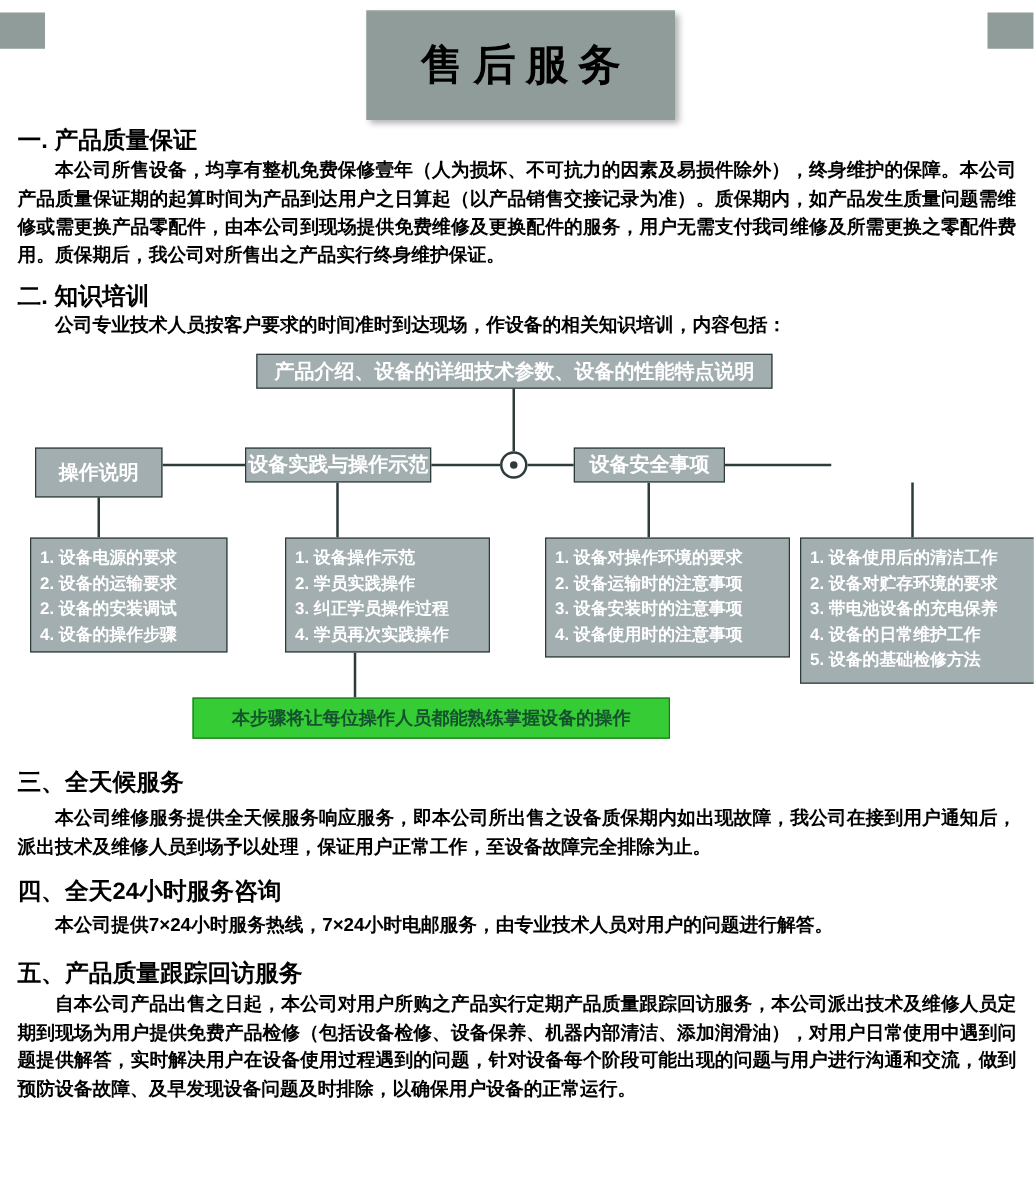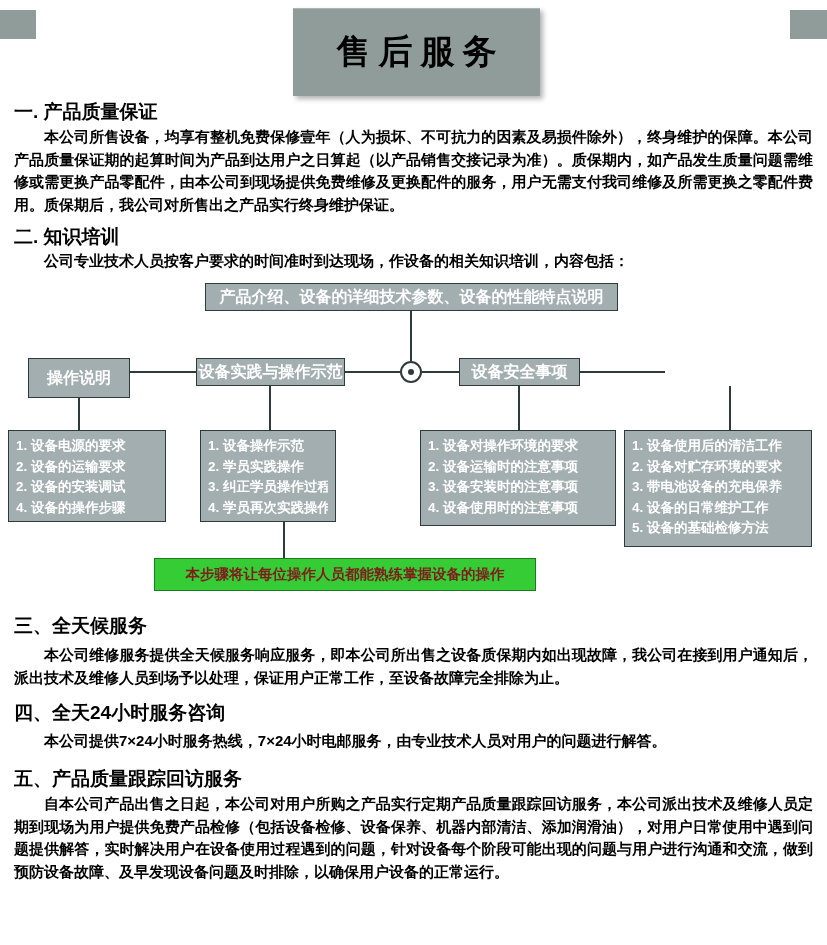--- a/index.html
+++ b/index.html
@@ -32,33 +32,33 @@
   }
 
   
   .flowchart { position:absolute; left:0; top:280px; width:827px; height:315px; }
   .fbox {
     position:absolute; background:var(--box-gray,#a3aeb1);
     border:1.5px solid var(--box-border,#2e3b3b);
     color:#fff; font-weight:bold;
   }
   .fbox-center { display:flex; align-items:center; justify-content:center; text-align:center; font-size:16px; }
-  .flist { font-size:13.5px; line-height:20.5px; padding:5px 7px; }
+  .flist { font-size:13.5px; line-height:20.5px; padding:5px 7px;margin-left:16px; }
   .flist div { white-space:nowrap; overflow:hidden; }
   .fline { position:absolute; background:var(--line,#2e3b3b); }
   .fnode {
     position:absolute; left:400px; top:81px; width:22px; height:22px;
     background:#fff; border:2px solid var(--line,#2e3b3b); border-radius:50%;
     display:flex; align-items:center; justify-content:center;
   }
   .fnode::after { content:""; width:6px; height:6px; border-radius:50%; background:var(--line,#2e3b3b); }
   .fnote {
     position:absolute; left:154px; top:278px; width:382px; height:33px;
     background:var(--note-green,#35cc35); border:1.5px solid var(--note-border,#1d7a1d);
-    color:#7f1d1d; font-weight:bold; font-size:14.5px;
+    color:#14532d; font-weight:bold; font-size:14.5px;
     display:flex; align-items:center; justify-content:center; text-align:center;
   }
 </style>
 </head>
 <body>
 
 <div class="page">
 
   <div class="decor decor-left"></div>
   <div class="decor decor-right"></div>
@@ -93,21 +93,21 @@
     <div class="fbox fbox-center" style="left:196px; top:78px; width:149px; height:28px;">设备实践与操作示范</div>
     <div class="fbox fbox-center" style="left:459px; top:78px; width:121px; height:28px;">设备安全事项</div>
 
     <div class="fbox flist" style="left:8px; top:150px; width:158px; height:92px;">
       <div>1. 设备电源的要求</div>
       <div>2. 设备的运输要求</div>
       <div>2. 设备的安装调试</div>
       <div>4. 设备的操作步骤</div>
     </div>
 
-    <div class="fbox flist" style="left:200px; top:150px; width:136px; height:92px;">
+    <div class="fbox flist" style="left:212px; top:150px; width:164px; height:92px;">
       <div>1. 设备操作示范</div>
       <div>2. 学员实践操作</div>
       <div>3. 纠正学员操作过程</div>
       <div>4. 学员再次实践操作</div>
     </div>
 
     <div class="fbox flist" style="left:420px; top:150px; width:196px; height:96px;">
       <div>1. 设备对操作环境的要求</div>
       <div>2. 设备运输时的注意事项</div>
       <div>3. 设备安装时的注意事项</div>

